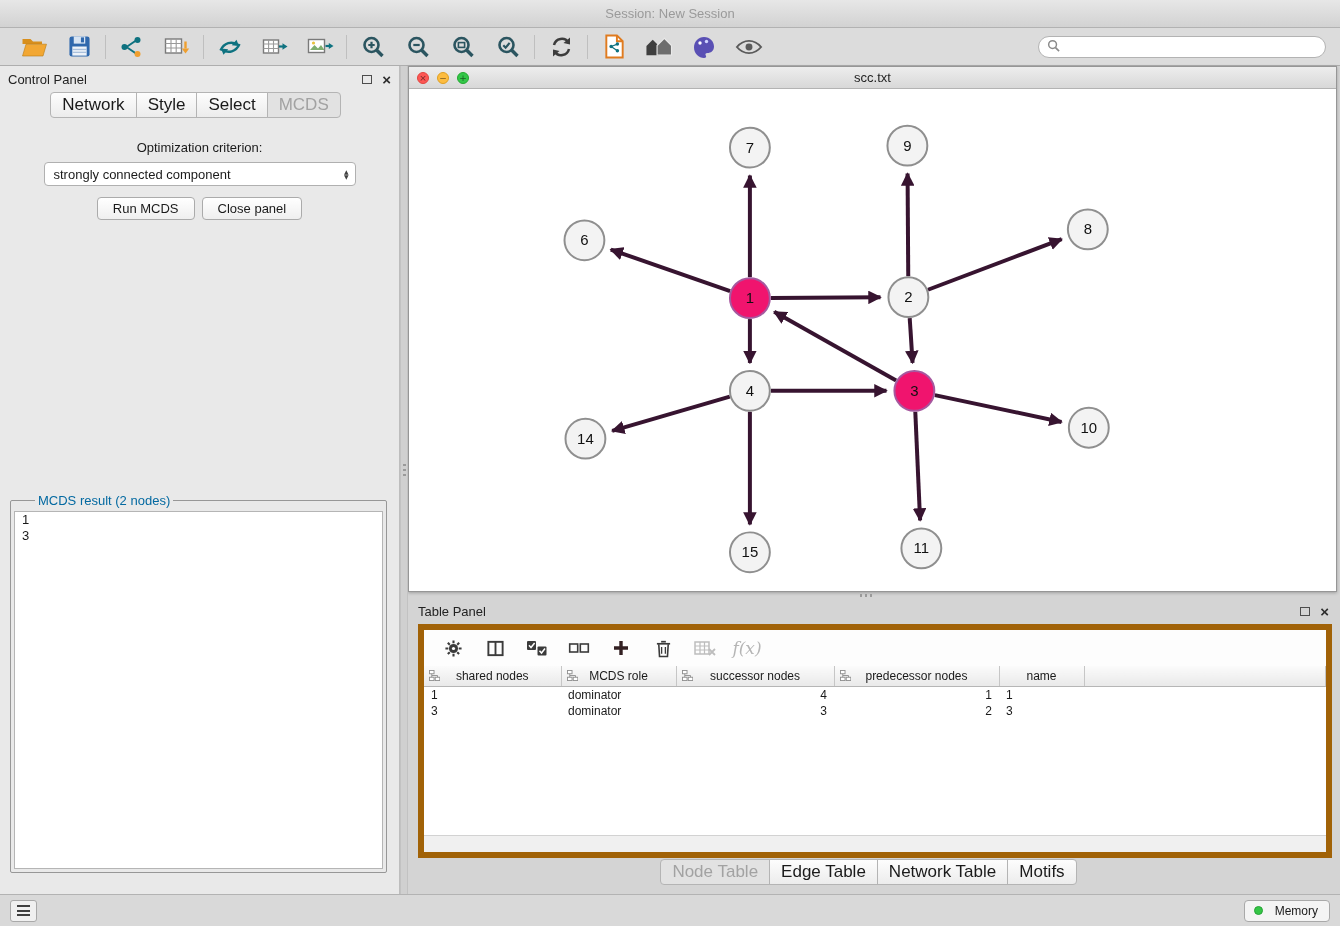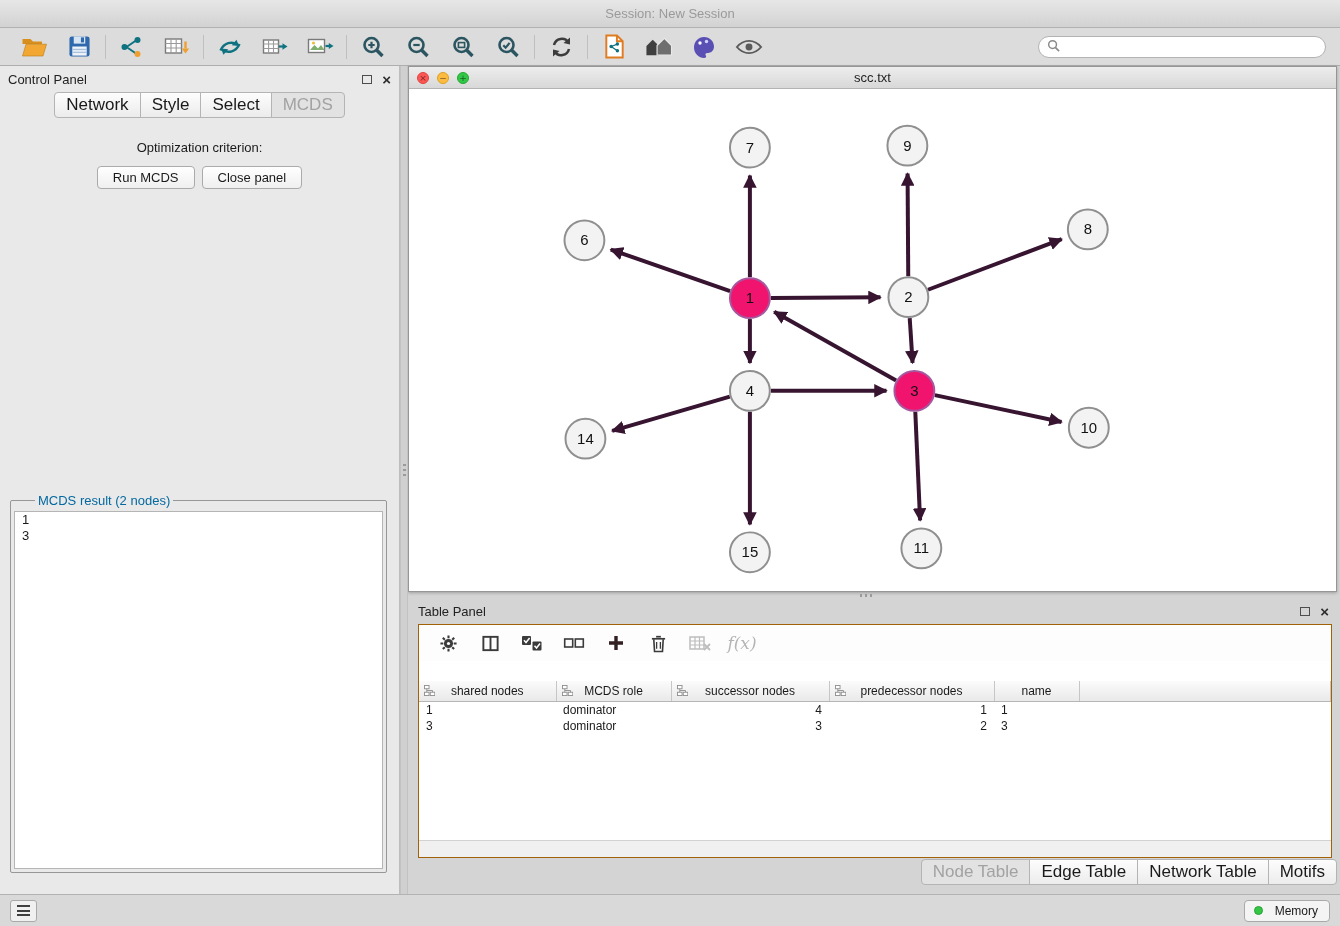--- a/index.html
+++ b/index.html
@@ -32,21 +32,21 @@
   .panel-header { height:26px; display:flex; align-items:center; padding:0 8px; font-size:13px; color:#222; }
   .panel-header .spacer { flex:1; }
   .float-icon { width:10px; height:9px; border:1.5px solid #4d4d4d; display:inline-block; margin-right:10px; }
   .close-x { font-size:15px; font-weight:bold; color:#2e2e2e; line-height:1; }
 
   
   .tabs-row { display:flex; justify-content:center; }
   .tab { padding:2px 11px; border:1px solid #b4b4b4; background:linear-gradient(#fdfdfd,#ececec);
          font-size:17px; margin-right:-1px; color:#1a1a1a; }
   .tab:first-child { border-radius:4px 0 0 4px; }
-  .tab:last-child { border-radius:0 4px 4px 0; margin-right:0; }
+  .tab:last-child { border-radius:0 4px 4px 0; margin-right:8px; }
   .tab.active { background:#e2e2e2; color:#a2a2a2; }
 
   
   .cp-opt-label { text-align:center; margin-top:22px; }
   .combo { width:312px; height:24px; margin:7px auto 0; background:#fff; border:1px solid #b0b0b0; border-radius:4px;
            display:flex; align-items:center; padding:0 4px 0 9px; font-size:13px; }
   .combo .combo-val { flex:1; }
   .combo .combo-arrows { display:flex; flex-direction:column; align-items:center; font-family:"DejaVu Sans",sans-serif;
                          font-size:6px; line-height:5.5px; color:#3f3f3f; padding-right:2px; }
   .cp-buttons { display:flex; justify-content:center; gap:7px; margin-top:11px; }
@@ -70,31 +70,31 @@
   .light.yellow { background:#fdbc40; border:1px solid #dfa023; }
   .light.green { background:#33c748; border:1px solid #24a831; }
   .net-canvas { flex:1; position:relative; background:#fff; }
   .net-canvas svg { position:absolute; inset:0; width:100%; height:100%; }
   .h-splitter { height:6px; position:relative; }
   .h-splitter .dots { position:absolute; left:452px; top:2px; width:14px; height:3px;
                       background:repeating-linear-gradient(90deg,#9a9a9a 0 2px, transparent 2px 5px); }
 
   
   .table-panel { flex:1; display:flex; flex-direction:column; }
-  .tp-container { margin:0 5px 0 10px; flex:1; border:1px solid #a16207; background:#fff; display:flex; flex-direction:column; overflow:hidden;gap:20px; }
+  .tp-container { margin:0 5px 0 10px; flex:1; border:6px solid #a16207; background:#fff; display:flex; flex-direction:column; overflow:hidden; }
   .tp-toolbar { height:36px; display:flex; align-items:center; gap:18px; padding-left:17px; background:#fdfdfd; }
   .tp-tool { width:24px; height:24px; display:flex; align-items:center; justify-content:center; }
   .fx-label { font-family:"DejaVu Serif",serif; font-style:italic; font-size:17px; color:#b5b5b5; }
   table.node-table { border-collapse:collapse; table-layout:fixed; width:100%; }
   table.node-table th { height:20px; font-weight:normal; font-size:12px; background:linear-gradient(#fbfbfb,#e9e9e9);
                         border-right:1px solid #c6c6c6; border-bottom:1px solid #b6b6b6; position:relative; text-align:center; }
   table.node-table th .col-icon { position:absolute; left:5px; top:4px; }
   table.node-table td { font-size:12px; padding:1px 7px; height:16px; white-space:nowrap; overflow:hidden; }
   .tp-scrollstrip { height:17px; background:#f0f0f0; border-top:1px solid #d2d2d2; }
-  .tp-tabs { height:28px; display:flex; align-items:center; justify-content:flex-end; }
+  .tp-tabs { height:28px; display:flex; align-items:center; justify-content:center; }
 
   
   .statusbar { height:32px; background:#d9d9d9; border-top:1px solid #b3b3b3; display:flex; align-items:center;
                justify-content:space-between; padding:0 10px; }
   .sb-btn { width:27px; height:22px; border:1px solid #a9a9a9; border-radius:3px; background:#f0f0f0;
             display:flex; align-items:center; justify-content:center; }
   .hamburger i { display:block; width:13px; height:2px; background:#3f3f3f; margin:2.5px 0; }
   .memory-chip { height:22px; display:flex; align-items:center; gap:12px; padding:0 11px 0 9px;
                  border:1px solid #a9a9a9; border-radius:4px; background:#f4f4f4; font-size:12px; }
   .memory-dot { width:9px; height:9px; border-radius:50%; background:#35c646; border:1px solid #27a337; }
@@ -266,20 +266,27 @@
       <span class="float-icon"></span>
       <span class="close-x">×</span>
     </div>
     <div class="tabs-row">
       <span class="tab">Network</span>
       <span class="tab">Style</span>
       <span class="tab">Select</span>
       <span class="tab active">MCDS</span>
     </div>
     <div class="cp-opt-label">Optimization criterion:</div>
+    <div class="combo">
+      <span class="combo-val">strongly connected component</span>
+      <span class="combo-arrows">
+        <span>▲</span>
+          <span>▼</span>
+      </span>
+    </div>
     <div class="cp-buttons">
       <button class="btn">Run MCDS</button>
       <button class="btn">Close panel</button>
     </div>
     <fieldset class="result-group">
       <legend>MCDS result (2 nodes)</legend>
       <div class="result-box">
         <div class="result-line">1</div>
         <div class="result-line">3</div>
       </div>

